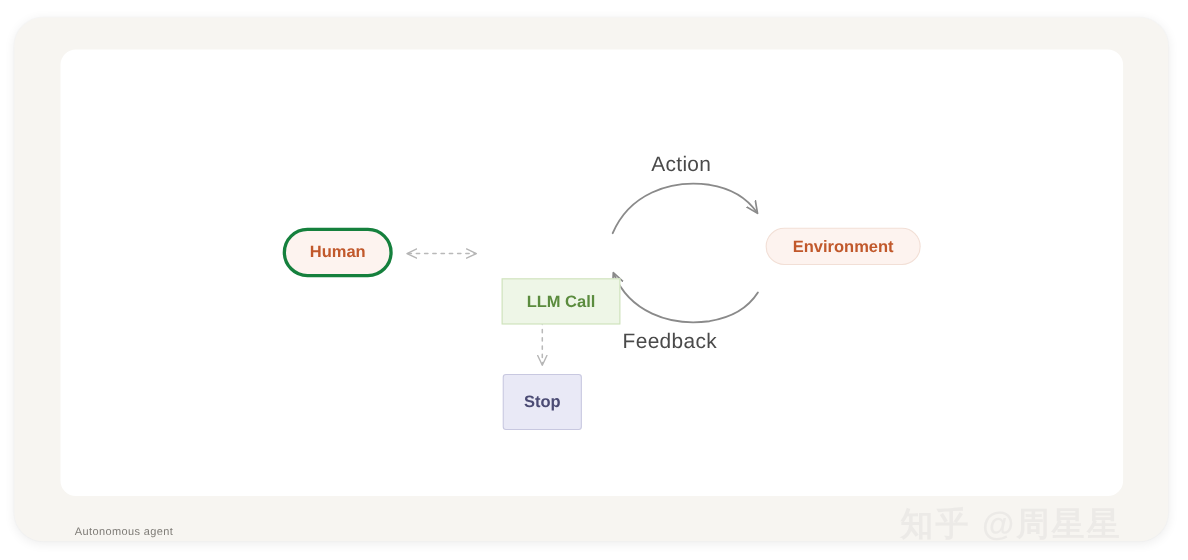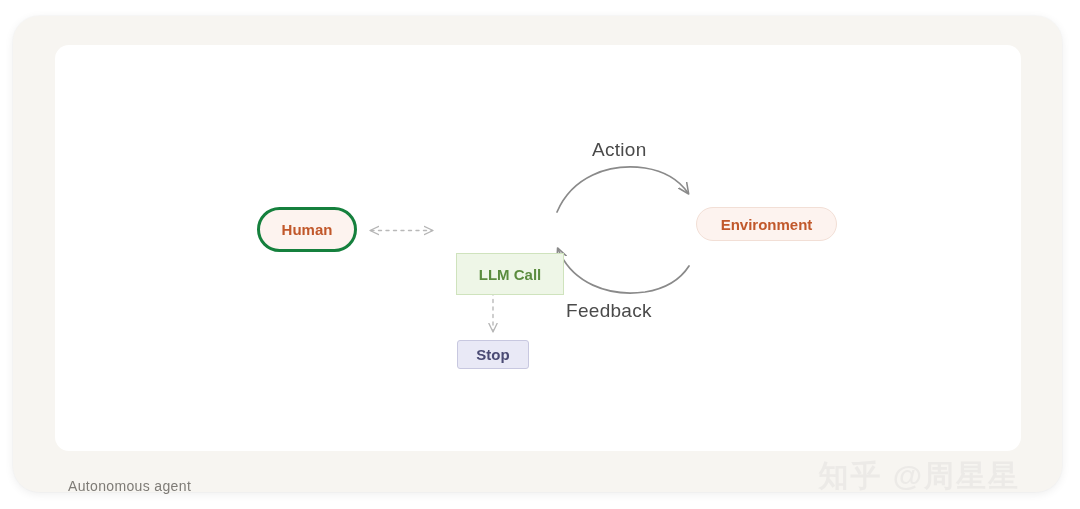--- a/index.html
+++ b/index.html
@@ -43,21 +43,21 @@
     height: 406px;
     background: #ffffff;
     border-radius: 14px;
   }
 
   
   .caption {
     position: absolute;
     left: 55px;
     top: 462px;
-    font-size: 14px;
+    font-size: 10px;
     letter-spacing: 0.35px;
     color: #7e7b76;
     white-space: nowrap;
   }
 
   
   .watermark {
     position: absolute;
     right: 42px;
     top: 440px;
@@ -114,21 +114,21 @@
     background: #fdf3ef;
     border: 1px solid #f2dfd6;
     color: #c1582b;
     font-size: 15px;
   }
 
   .node-stop {
     left: 457px;
     top: 340px;
     width: 72px;
-    height: 29px;
+    height: 51px;
     border-radius: 3px;
     background: #e9e9f6;
     border: 1px solid #c8c8e0;
     color: #4b4b74;
     font-size: 15px;
   }
 
   
   .arc-label {
     position: absolute;

